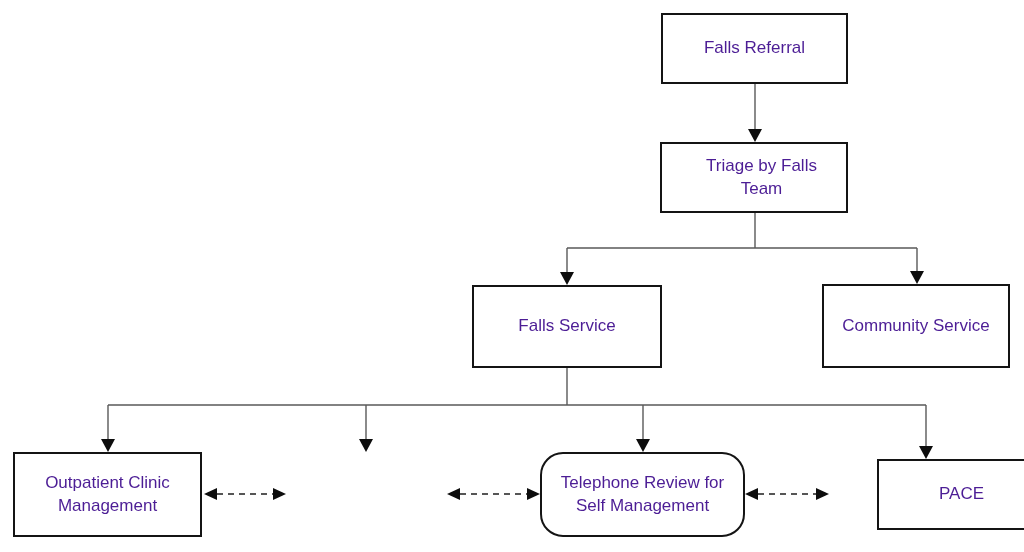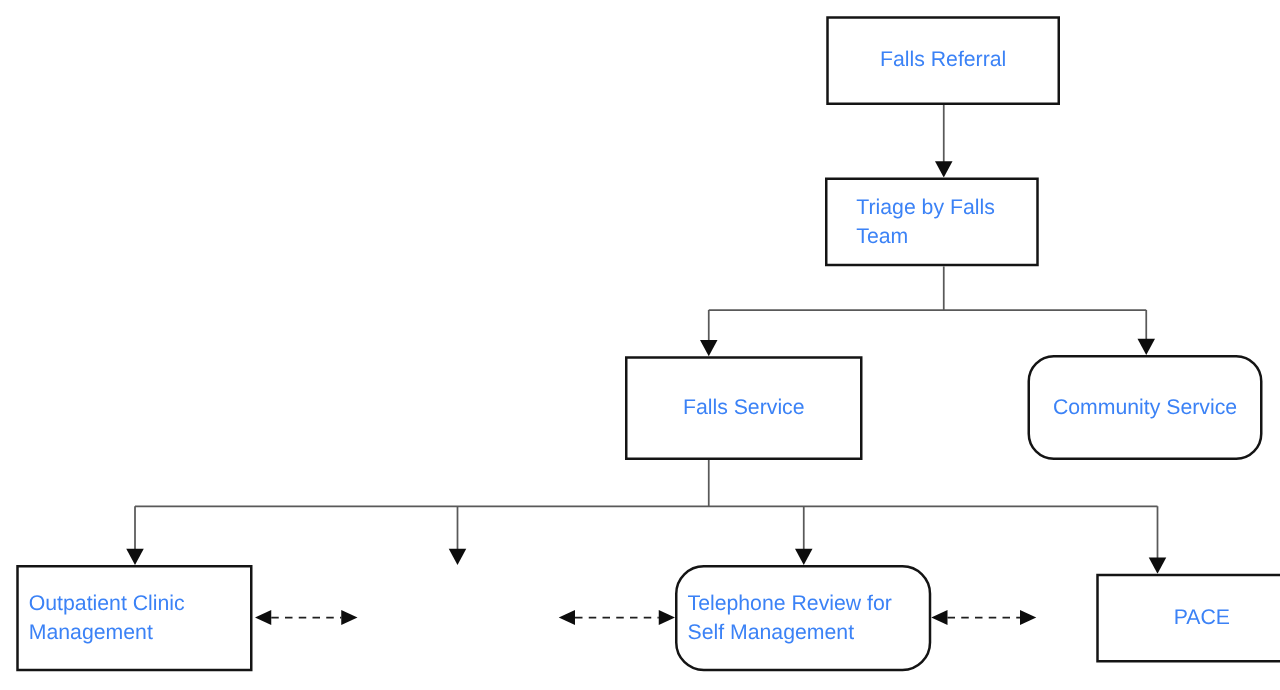--- a/index.html
+++ b/index.html
@@ -30,22 +30,22 @@
     stroke: none;
   }
   .node {
     position: absolute;
     box-sizing: border-box;
     background: #ffffff;
     border: 2.5px solid #141414;
     display: flex;
     align-items: center;
     justify-content: center;
-    text-align: left;
-    color: #3b82f6;
+    text-align: center;
+    color: #4c1d95;
     font-size: 17px;
     line-height: 1.35;
     padding: 4px 8px;
   }
 </style>
 </head>
 <body>
 
 <div class="canvas">
 
@@ -94,29 +94,29 @@
       <line class="dashed" x1="758" y1="494" x2="816" y2="494"></line>
       <polygon points="758,488 758,500 745,494"></polygon>
       <polygon points="816,488 816,500 829,494"></polygon>
     </g>
   </svg>
 
   <div class="node" style="left:661px; top:13px; width:187px; height:71px;">
     <span>Falls Referral</span>
   </div>
 
-  <div class="node" style="left:660px; top:142px; width:171px; height:71px;padding-left:23px;">
+  <div class="node" style="left:660px; top:142px; width:188px; height:71px;padding-left:23px;">
     <span>Triage by Falls Team</span>
   </div>
 
-  <div class="node" style="left:500px; top:285px; width:190px; height:83px;">
+  <div class="node" style="left:472px; top:285px; width:190px; height:83px;">
     <span>Falls Service</span>
   </div>
 
-  <div class="node" style="left:822px; top:284px; width:188px; height:84px;border-radius:21px;">
+  <div class="node" style="left:822px; top:284px; width:188px; height:84px;">
     <span>Community Service</span>
   </div>
 
   <div class="node" style="left:13px; top:452px; width:189px; height:85px;">
     <span>Outpatient Clinic Management</span>
   </div>
 
 
   <div class="node" style="left:540px; top:452px; width:205px; height:85px;border-radius:23px;">
     <span>Telephone Review for Self Management</span>

